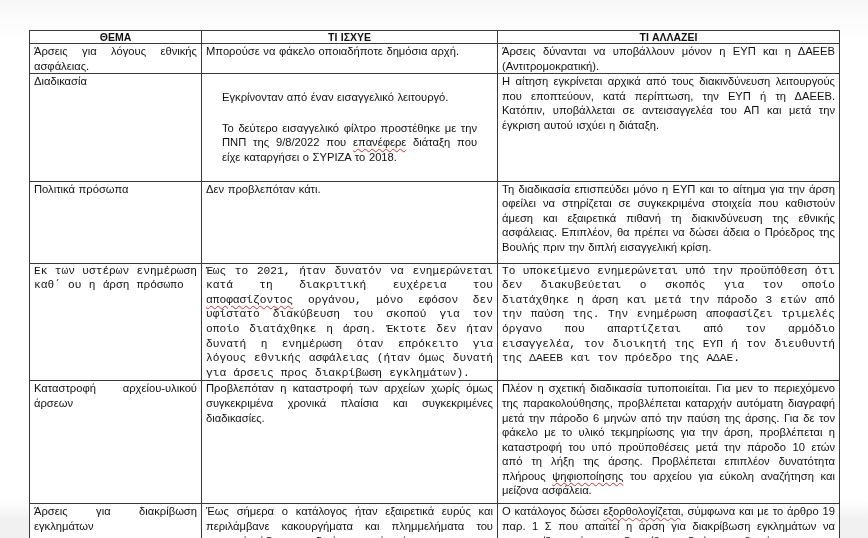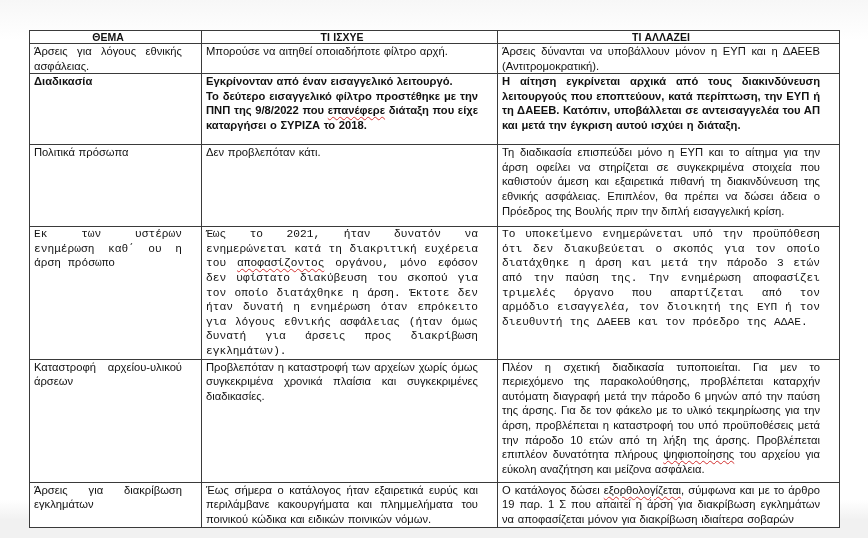--- a/index.html
+++ b/index.html
@@ -29,40 +29,40 @@
     font-size: 11.2px;
     line-height: 14.6px;
     color: #111;
     background: #fff;
   }
   table.cmp col.c1 { width: 172px; }
   table.cmp col.c2 { width: 296px; }
   table.cmp col.c3 { width: 342px; }
   table.cmp th, table.cmp td {
     border: 1.3px solid #3a3a3a;
-    padding: 0 19px 0 4px;
+    padding: 0 4px 0 4px;
     vertical-align: top;
     text-align: justify;
     word-spacing: 0.5px;
   }
   table.cmp th {
     font-weight: bold;
     text-align: center;
     height: 12px;
     line-height: 12px;
     font-size: 10.5px;
   }
   .u-red {
     text-decoration: underline wavy #d23030;
     text-decoration-thickness: 1px;
     text-underline-offset: 2px;
   }
-  td p { margin: 0; }
+  td p { margin: 16px; }
   tr.r1 td { height: 20px; }
-  tr.r2 td { height: 70px; font-weight: bold; }
+  tr.r2 td { height: 70px; }
   tr.r3 td { height: 81px; }
   tr.r4 td { height: 108px; font-family: Liberation Mono, monospace; }
   tr.r5 td { height: 122px; }
   tr.r6 td { height: 44px; }
 </style>
 </head>
 <body>
 
 <div class="page">
   <table class="cmp">
@@ -74,21 +74,21 @@
     <thead>
       <tr>
         <th>ΘΕΜΑ</th>
         <th>ΤΙ ΙΣΧΥΕ</th>
         <th>ΤΙ ΑΛΛΑΖΕΙ</th>
       </tr>
     </thead>
     <tbody>
       <tr class="r1">
         <td>Άρσεις για λόγους εθνικής ασφάλειας.</td>
-        <td>Μπορούσε να αιτηθεί οποιαδήποτε φίλτρο αρχή.</td>
+        <td>Μπορούσε να φάκελο οποιαδήποτε δημόσια αρχή.</td>
         <td>Άρσεις δύνανται να υποβάλλουν μόνον η ΕΥΠ και η ΔΑΕΕΒ (Αντιτρομοκρατική).</td>
       </tr>
       <tr class="r2">
         <td>Διαδικασία</td>
         <td>
           <p>Εγκρίνονταν από έναν εισαγγελικό λειτουργό.</p>
           <p><span>Το δεύτερο εισαγγελικό φίλτρο προστέθηκε με την ΠΝΠ της 9/8/2022 που </span><span class="u-red">επανέφερε</span><span> διάταξη που είχε καταργήσει ο ΣΥΡΙΖΑ το 2018.</span></p>
         </td>
         <td>Η αίτηση εγκρίνεται αρχικά από τους διακινδύνευση λειτουργούς που εποπτεύουν, κατά περίπτωση, την ΕΥΠ ή τη ΔΑΕΕΒ. Κατόπιν, υποβάλλεται σε αντεισαγγελέα του ΑΠ και μετά την έγκριση αυτού ισχύει η διάταξη.</td>
       </tr>

